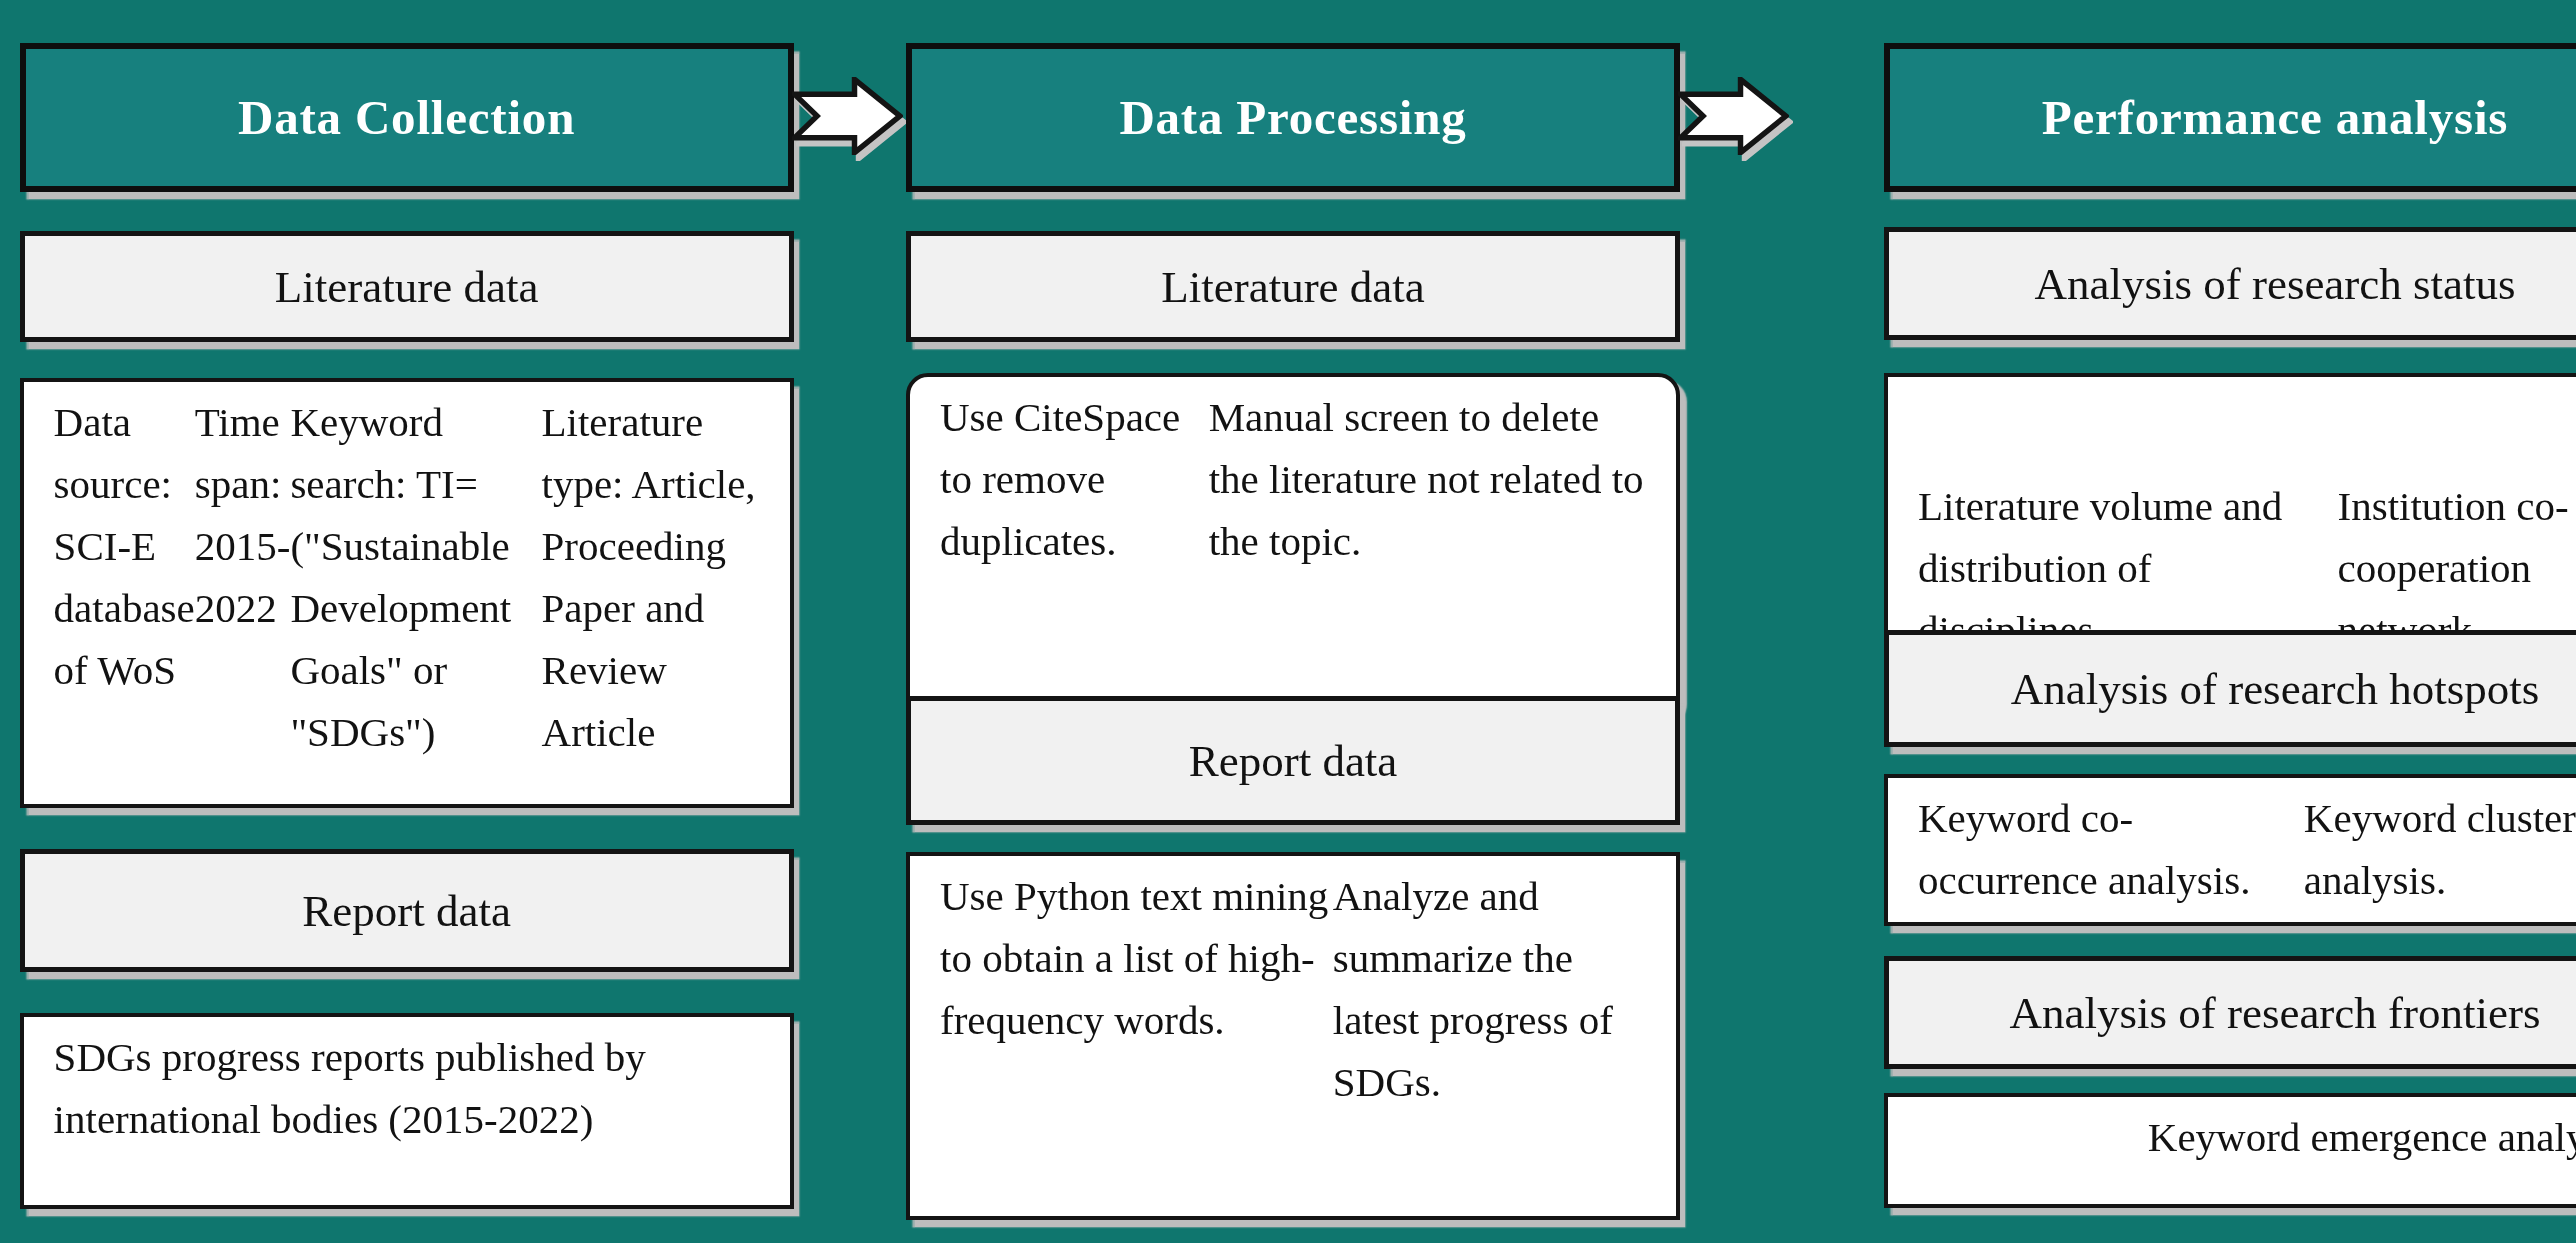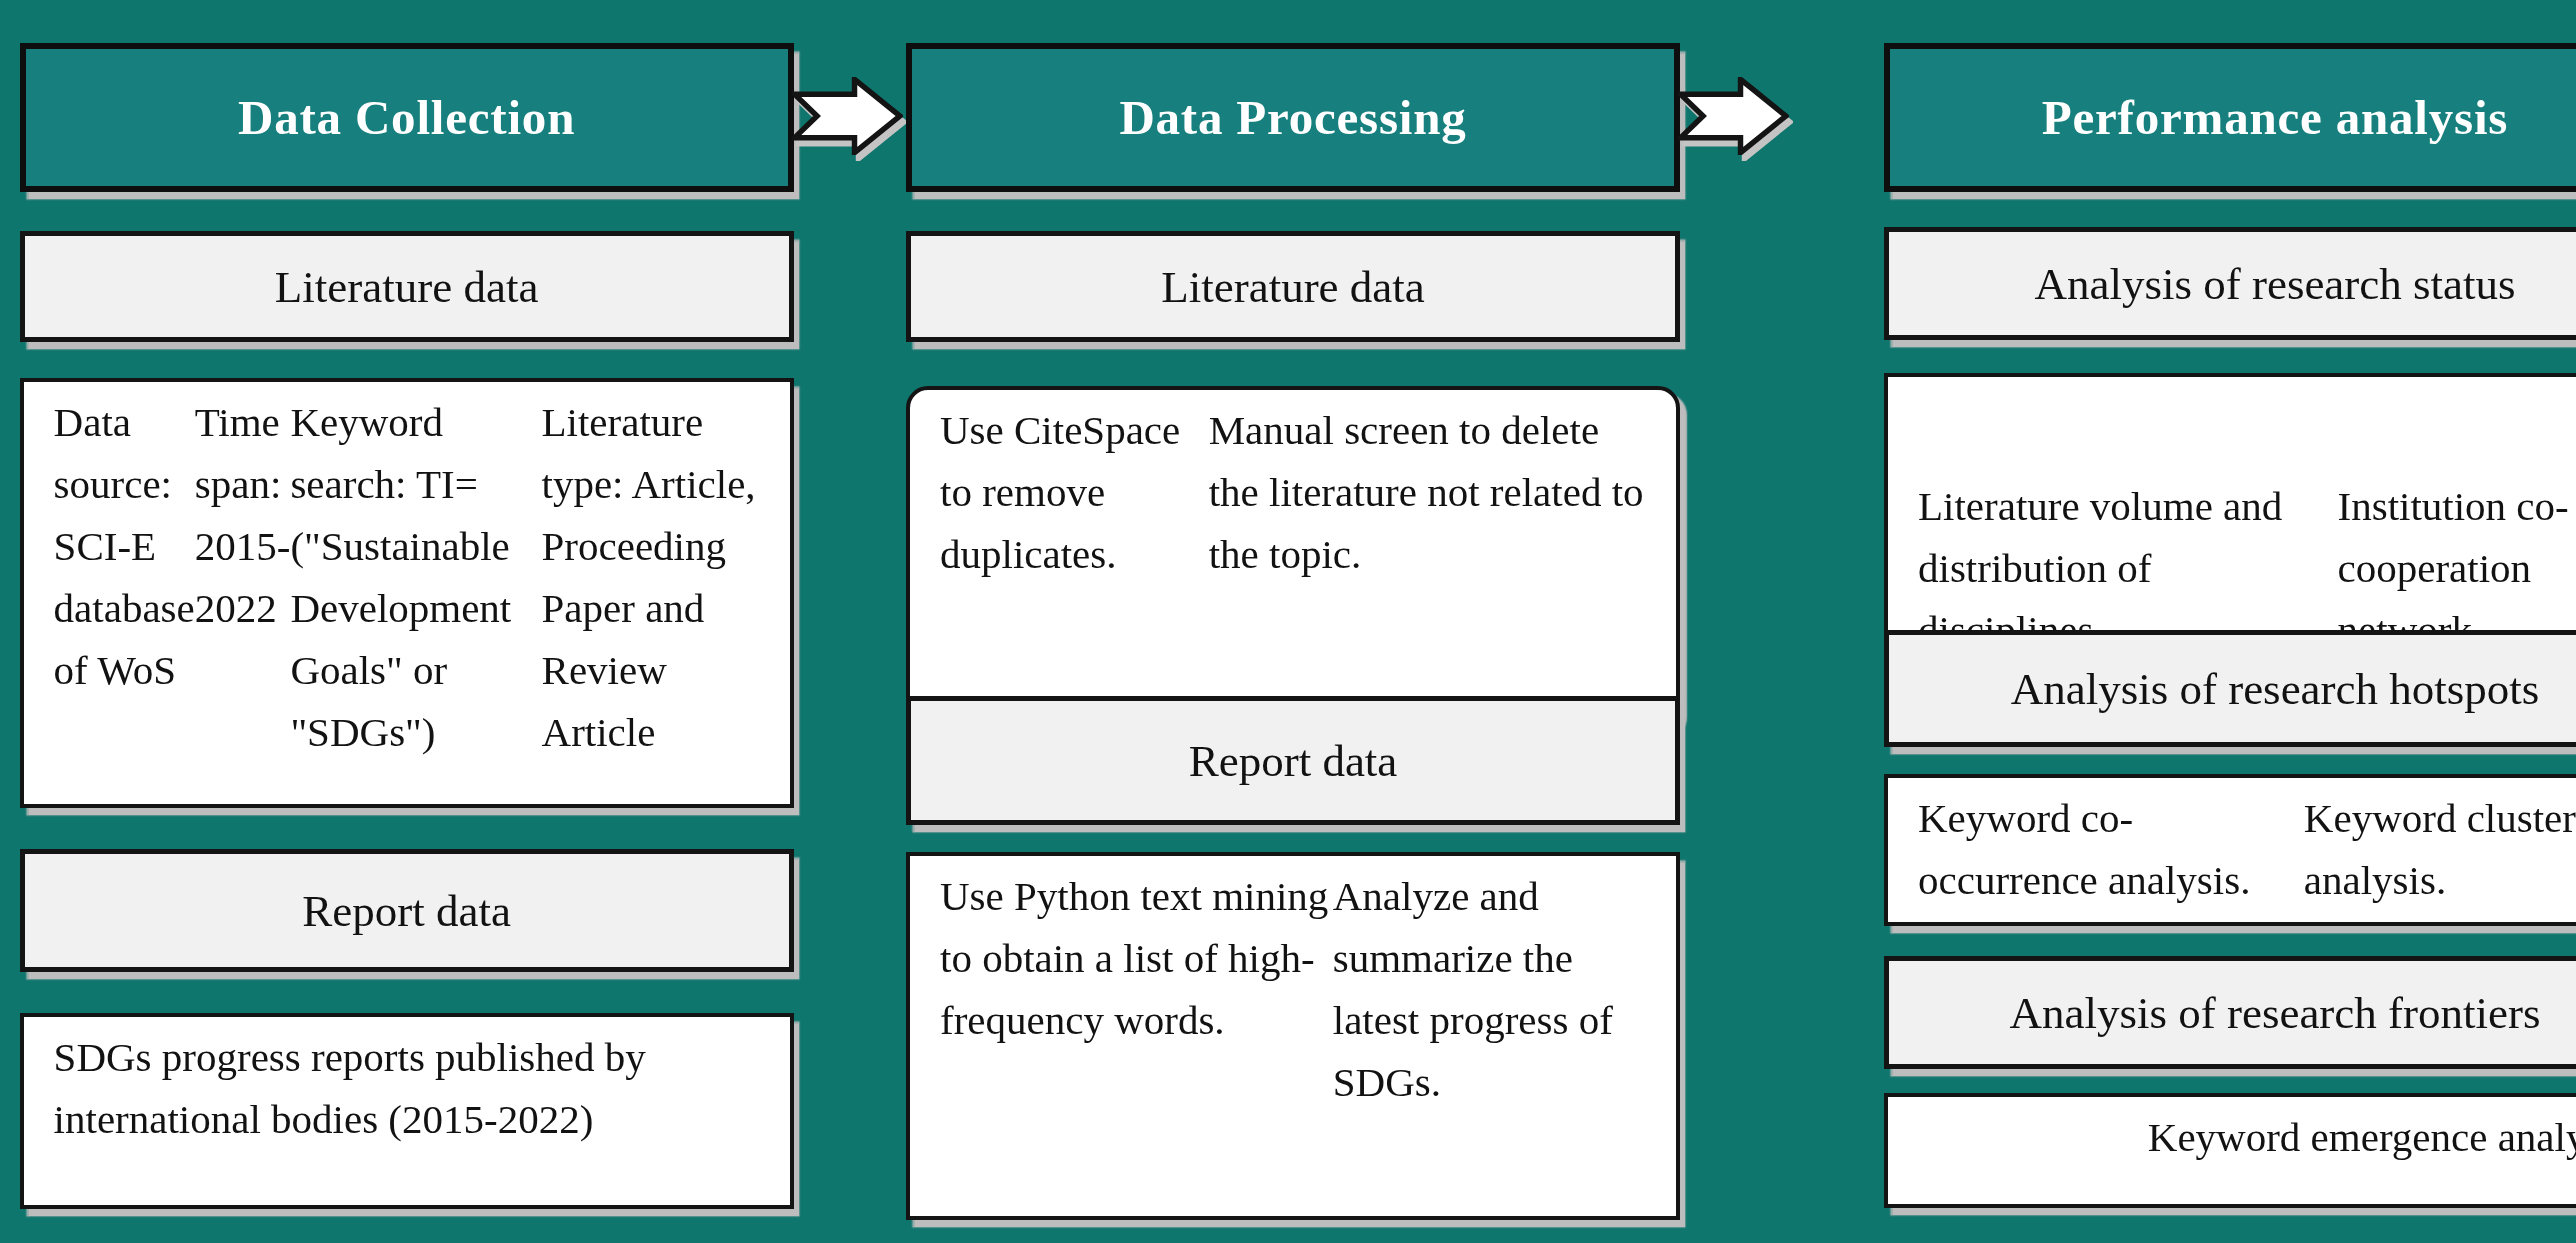--- a/index.html
+++ b/index.html
@@ -52,21 +52,21 @@
 
   <div class="arrow" style="left:792px;top:77px;">
     <svg viewBox="0 0 142 100" xmlns="http://www.w3.org/2000/svg">
       <polygon points="3,22 80,22 80,3 138,50 80,97 80,78 3,78 32,50" fill="#ffffff" stroke="#141414" stroke-width="7" stroke-linejoin="miter"></polygon>
     </svg>
   </div>
 
   <section class="col" style="left:906px;width:774px;">
     <div class="box stage" style="top:43px;height:149px;">Data Processing</div>
     <div class="box label" style="top:231px;height:111px;">Literature data</div>
-    <div class="box content" style="top:386px;height:345px;border-radius:22px;">
+    <div class="box content" style="top:373px;height:345px;border-radius:22px;">
       <div class="line">Use CiteSpace to remove duplicates.</div>
       <div class="line">Manual screen to delete the literature not related to the topic.</div>
     </div>
     <div class="box label" style="top:696px;height:129px;">Report data</div>
     <div class="box content" style="top:852px;height:368px;">
       <div class="line">Use Python text mining to obtain a list of high-frequency words.</div>
       <div class="line">Analyze and summarize the latest progress of SDGs.</div>
     </div>
   </section>
 

